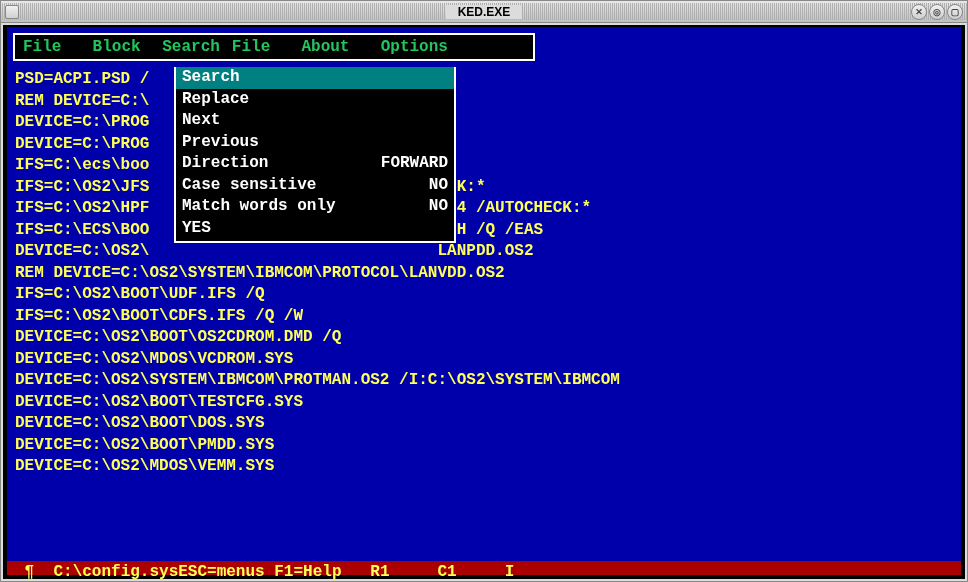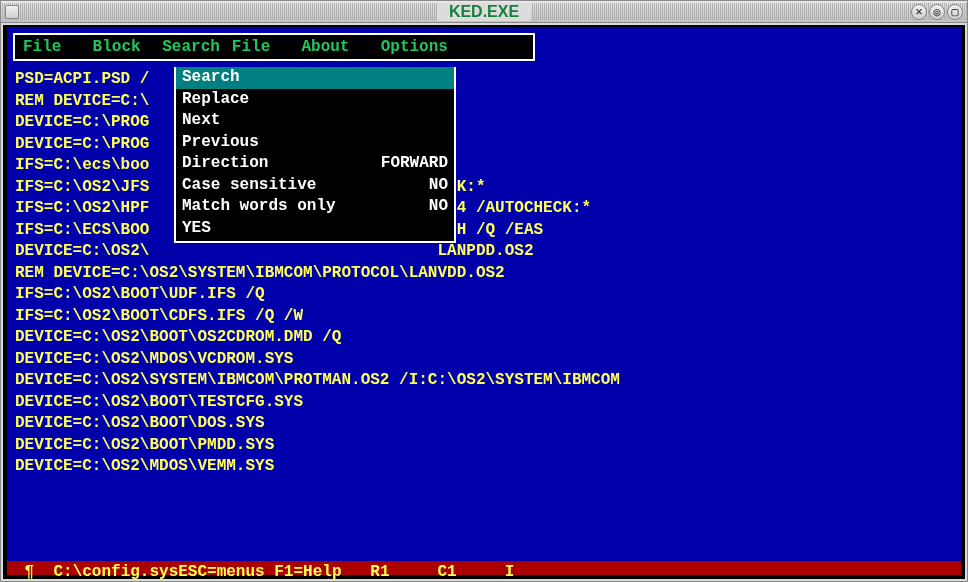--- a/index.html
+++ b/index.html
@@ -47,23 +47,23 @@
       left: 0;
       right: 0;
       top: 2px;
       bottom: 2px;
       background: repeating-linear-gradient(to right, transparent 0 1px, #b0b0b0 1px 2px);
       z-index: 0;
     }
     .title-text {
       background: #dcdcdc;
       padding: 0 12px;
-      font-size: 16px;
+      font-size: 12px;
       font-weight: bold;
-      color: #15803d;
+      color: #000000;
       z-index: 1;
       font-family: sans-serif;
     }
     .titlebar-buttons {
       position: absolute;
       right: 4px;
       display: flex;
       gap: 2px;
       z-index: 2;
     }

